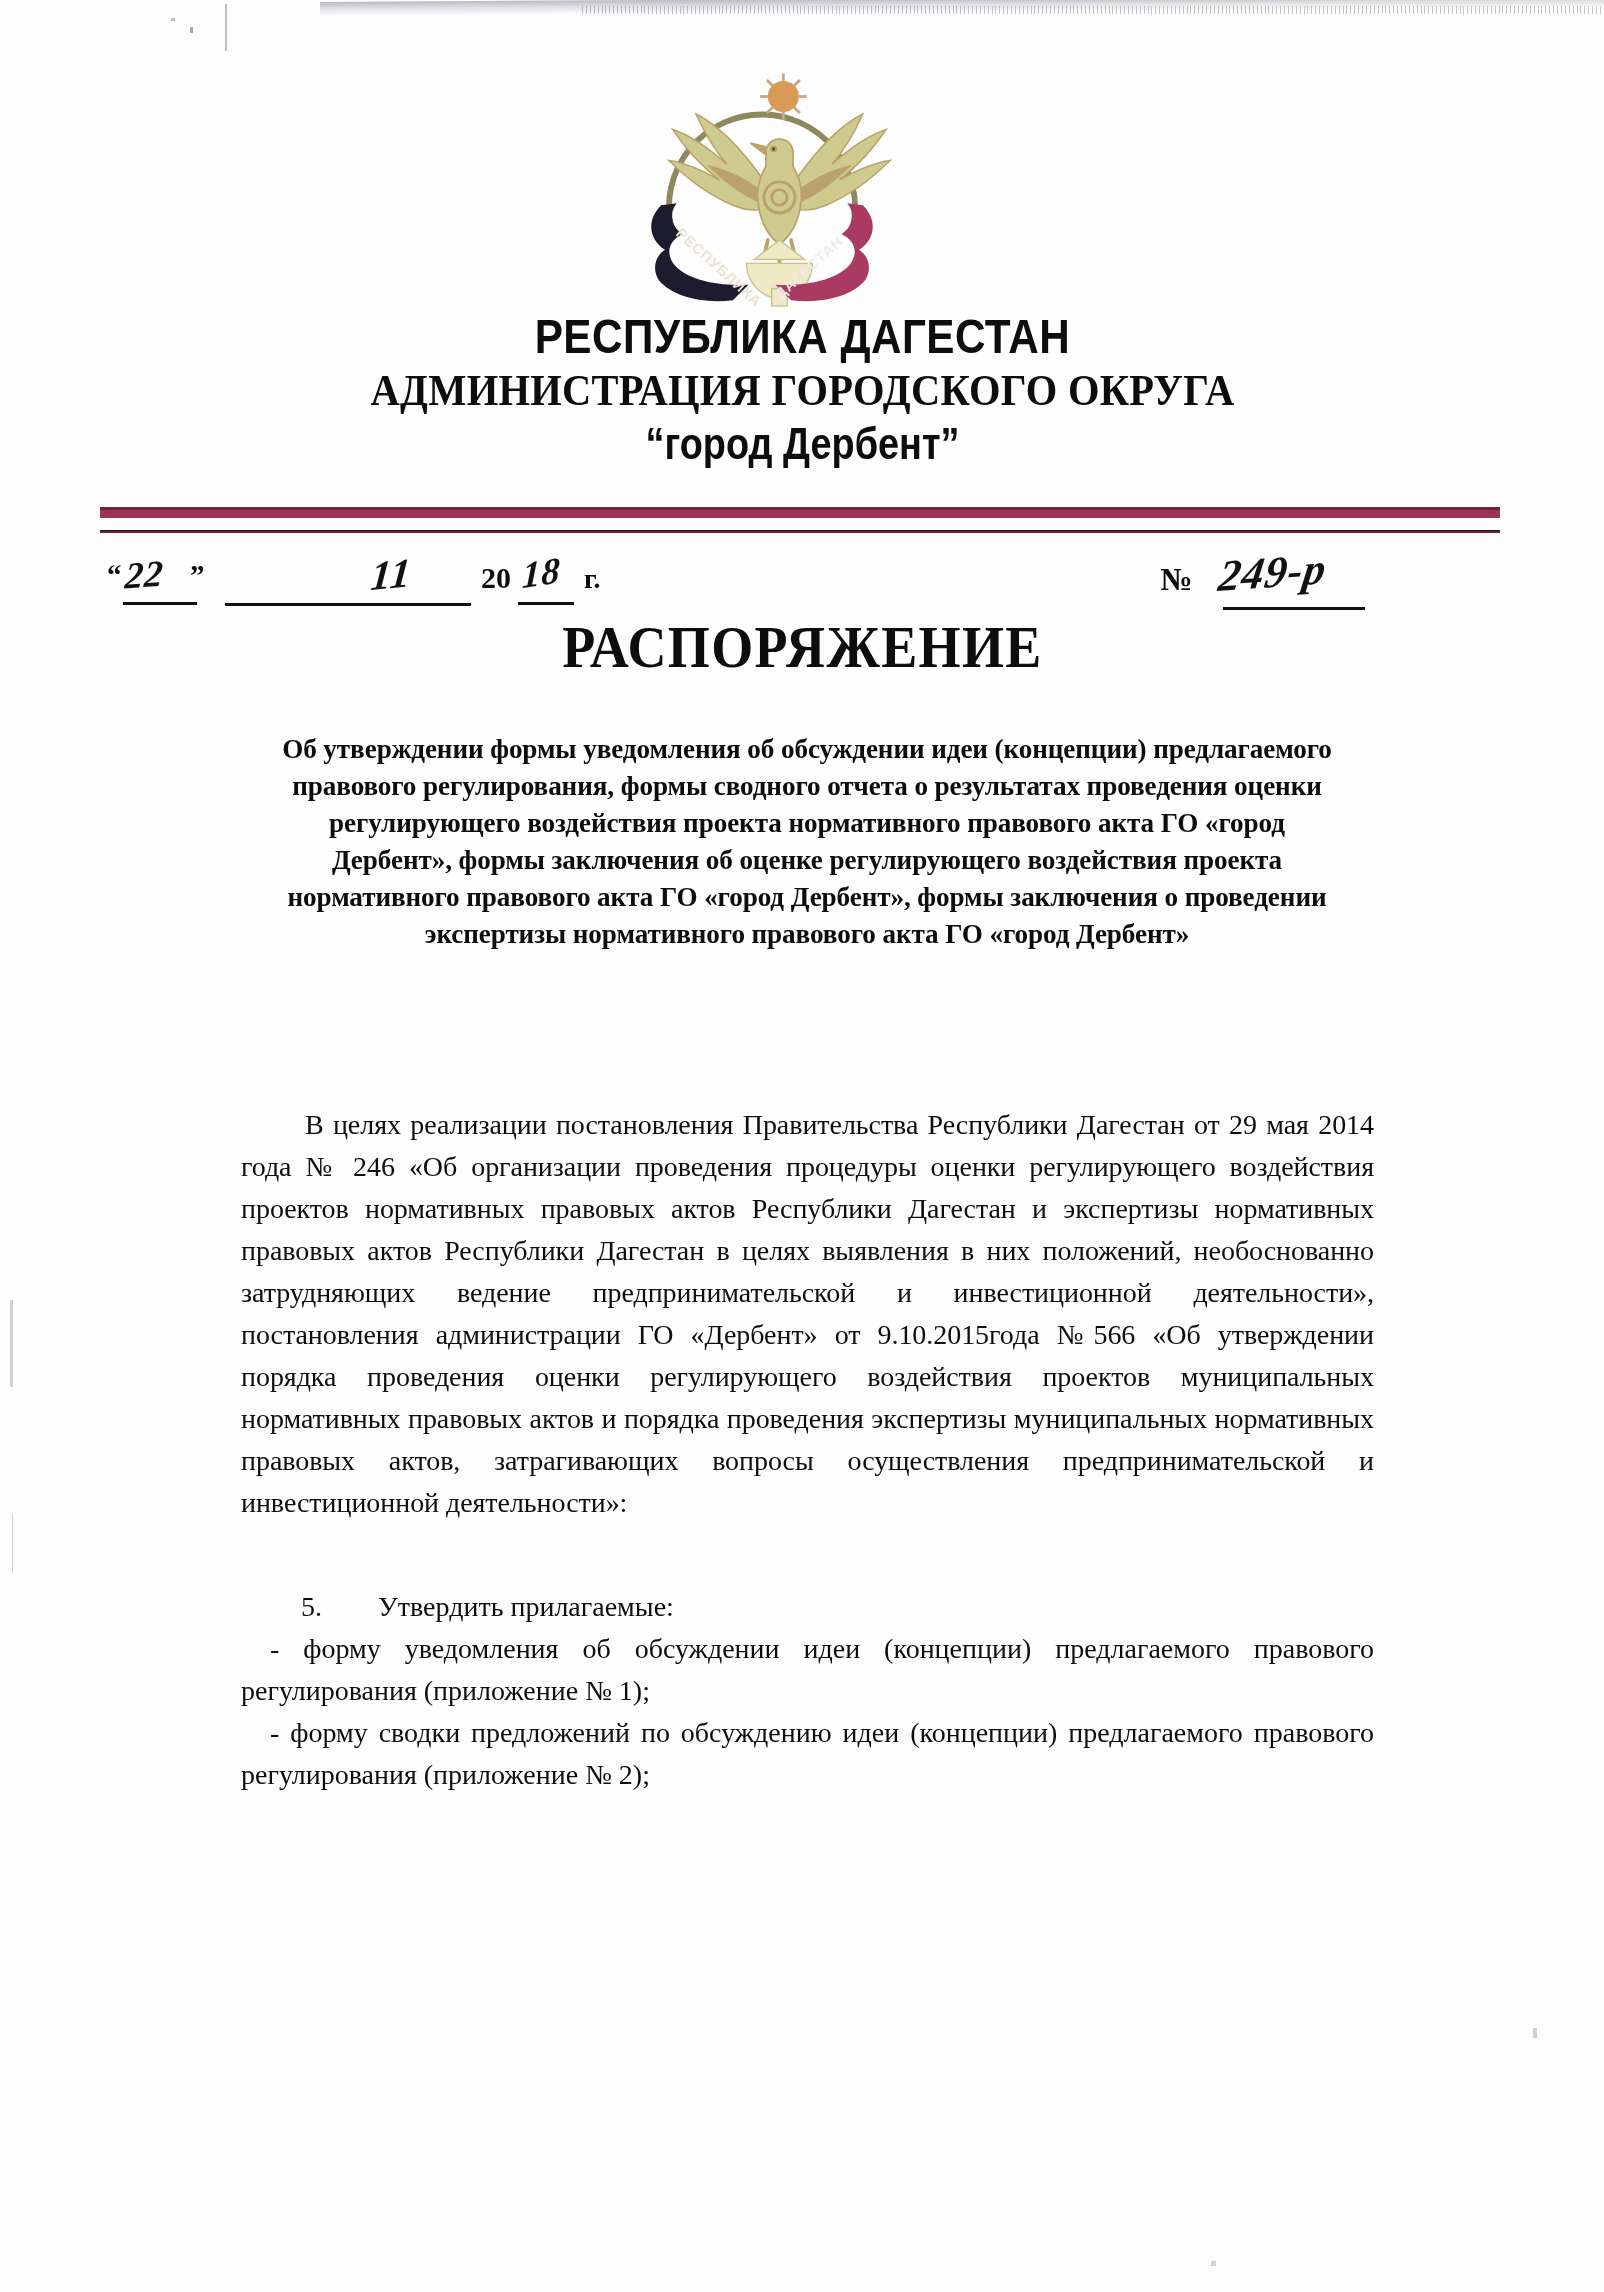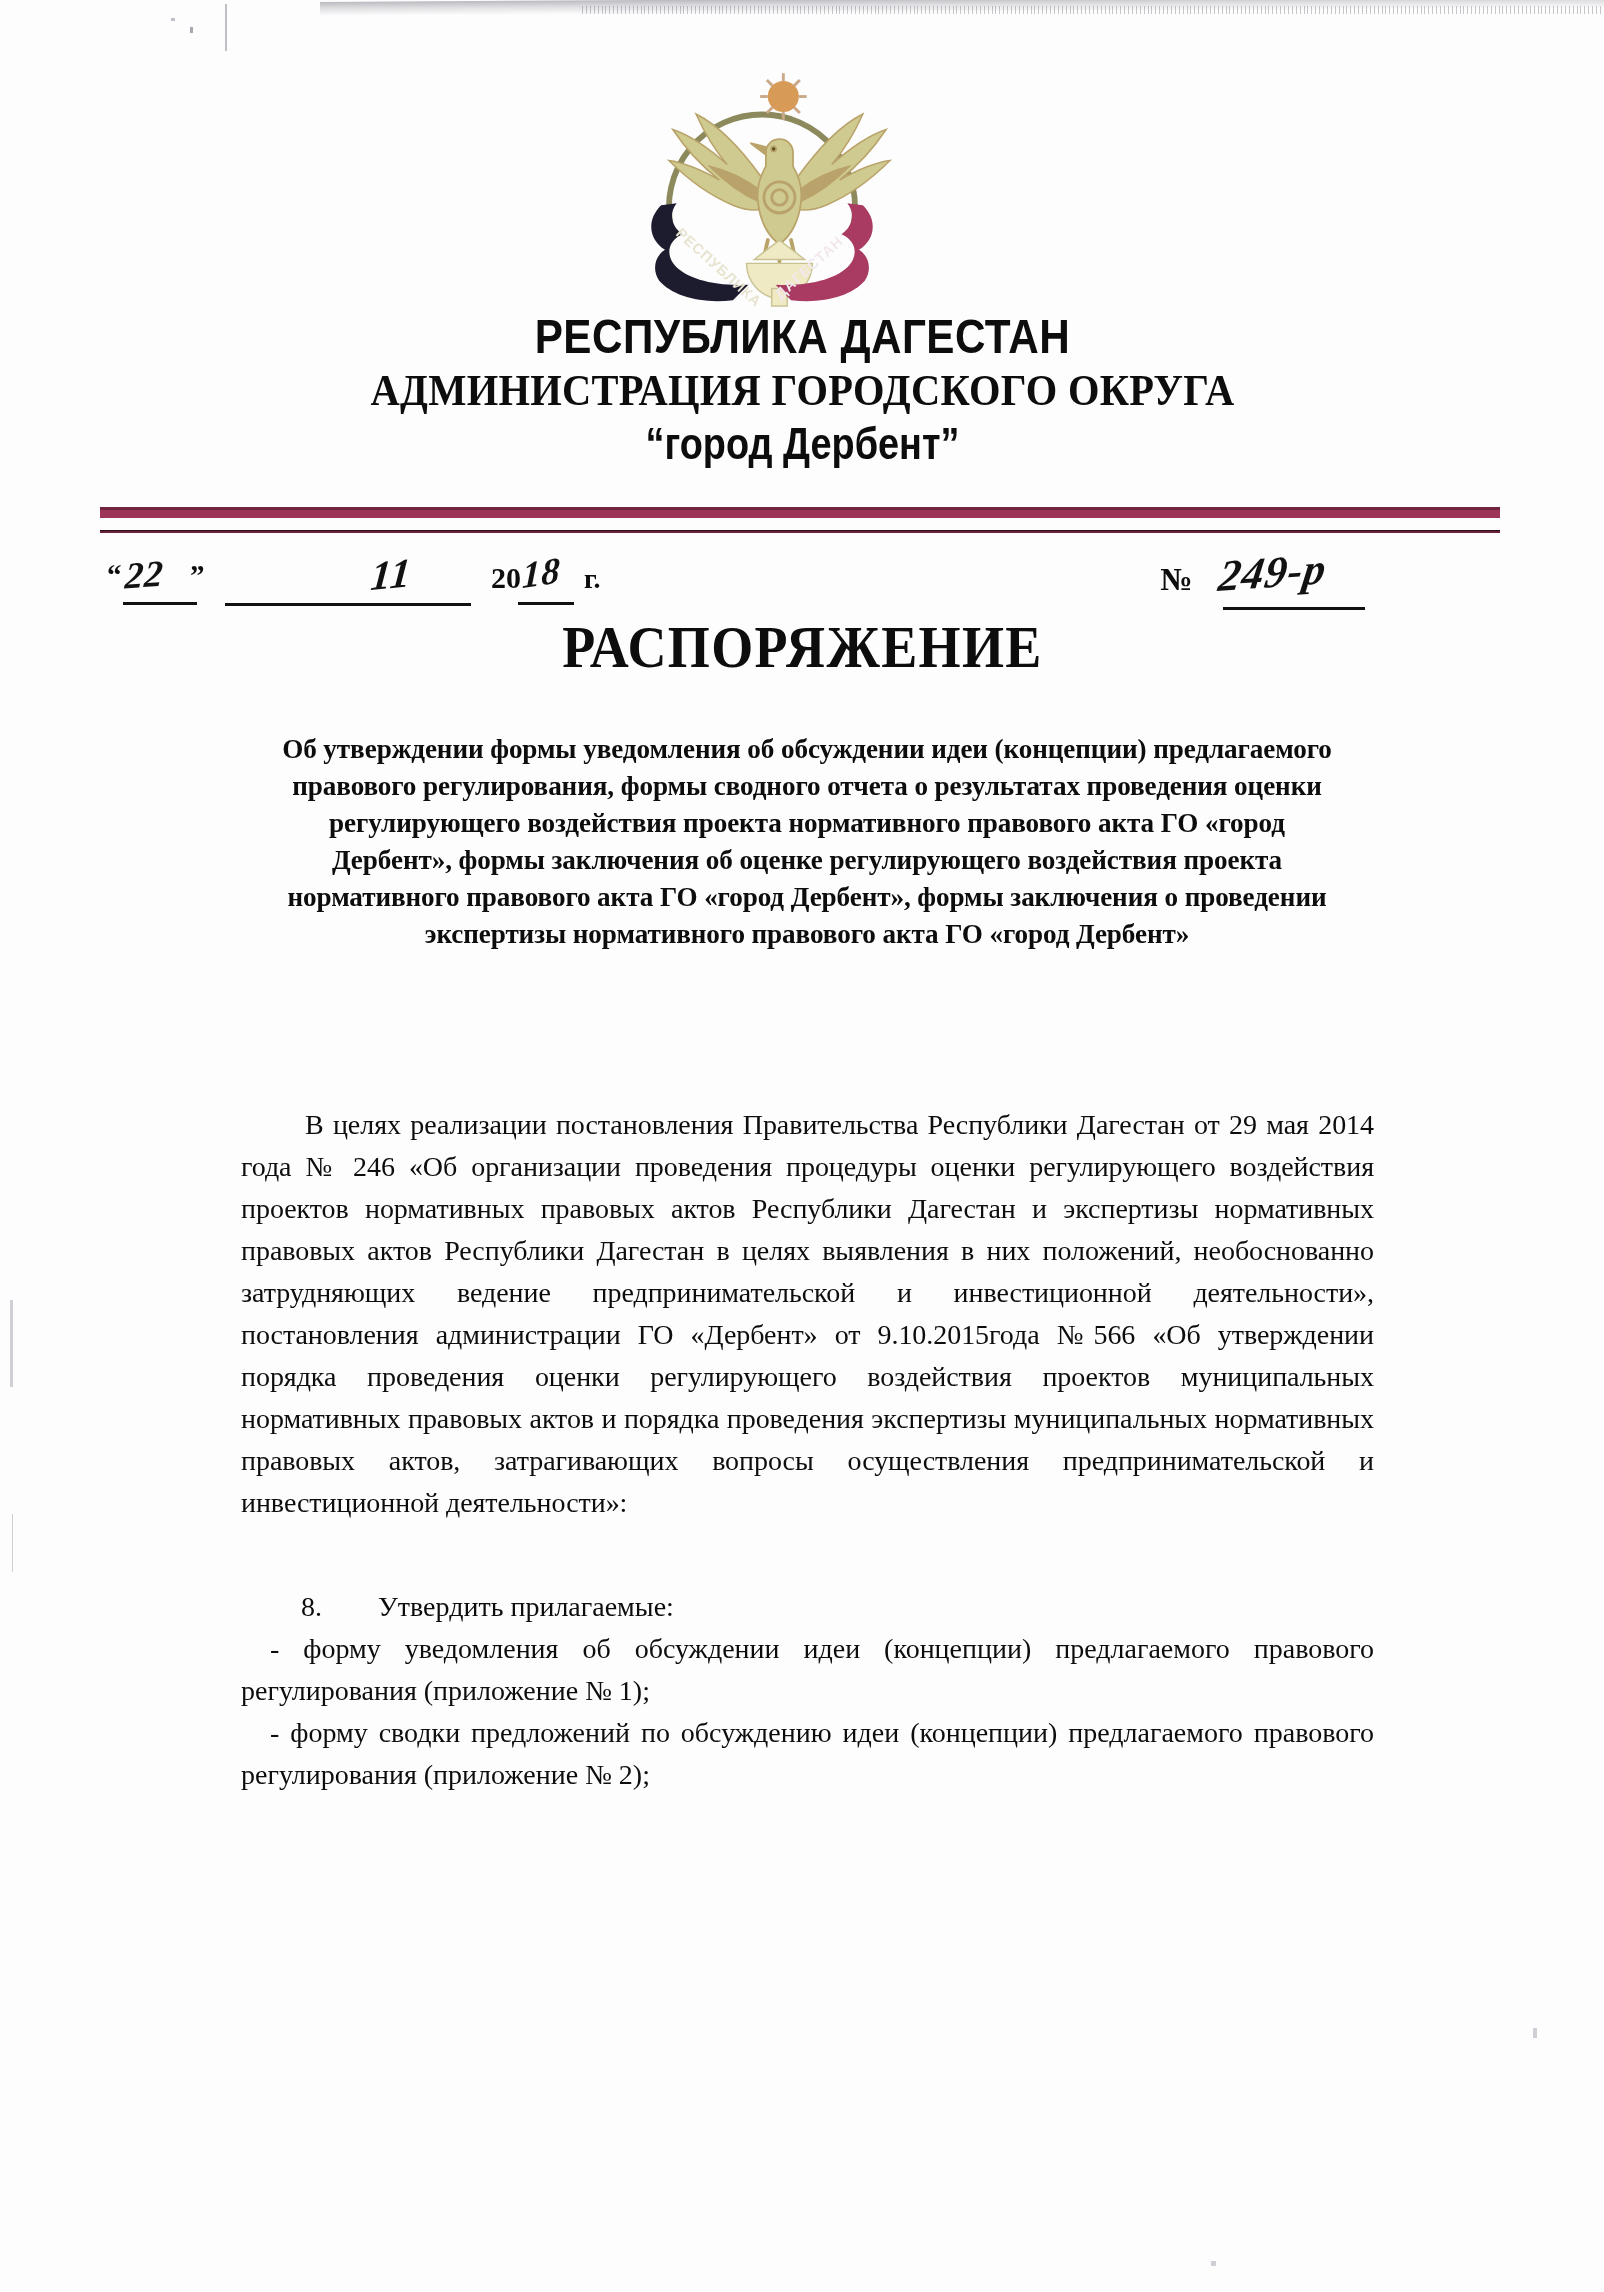--- a/index.html
+++ b/index.html
@@ -200,21 +200,20 @@
     left: 118px; top: 50px;
     width: 246px; height: 2.9px;
     background: #111;
   }
   .lbl-20 {
     position: absolute;
     left: 374px; top: 7.8px;
     font-size: 30px;
     font-weight: bold;
     font-family: "Liberation Serif", "DejaVu Serif", serif;
-    margin-left: 10px;
   }
   .hand-18 {
     position: absolute;
     left: 415px; top: -1.9px;
     font-size: 37px;
     transform: rotate(-8deg) skewX(-10deg);
   }
   .ul-year {
     position: absolute;
     left: 411px; top: 49px;
@@ -440,19 +439,19 @@
 
   <div class="doc-title">РАСПОРЯЖЕНИЕ</div>
 
   <div class="subtitle">Об утверждении формы уведомления об обсуждении идеи (концепции) предлагаемого правового регулирования, формы сводного отчета о результатах проведения оценки регулирующего воздействия проекта нормативного правового акта ГО «город Дербент», формы заключения об оценке регулирующего воздействия проекта нормативного правового акта ГО «город Дербент», формы заключения о проведении экспертизы нормативного правового акта ГО «город Дербент»</div>
 
   <div class="body-block">
     <p class="para indent">В целях реализации постановления Правительства Республики Дагестан от 29 мая 2014 года № 246 «Об организации проведения процедуры оценки регулирующего воздействия проектов нормативных правовых актов Республики Дагестан и экспертизы нормативных правовых актов Республики Дагестан в целях выявления в них положений, необоснованно затрудняющих ведение предпринимательской и инвестиционной деятельности», постановления администрации ГО «Дербент» от 9.10.2015года №566 «Об утверждении порядка проведения оценки регулирующего воздействия проектов муниципальных нормативных правовых актов и порядка проведения экспертизы муниципальных нормативных правовых актов, затрагивающих вопросы осуществления предпринимательской и инвестиционной деятельности»:</p>
   </div>
 
   <div class="list-block">
-    <p class="list-head">8.  Утвердить прилагаемые:</p>
+    <p class="list-head">5.  Утвердить прилагаемые:</p>
     <p class="list-item">- форму уведомления об обсуждении идеи (концепции) предлагаемого правового регулирования (приложение № 1);</p>
     <p class="list-item">- форму сводки предложений по обсуждению идеи (концепции) предлагаемого правового регулирования (приложение № 2);</p>
   </div>
 
 </div>
 
 
 </body></html>

